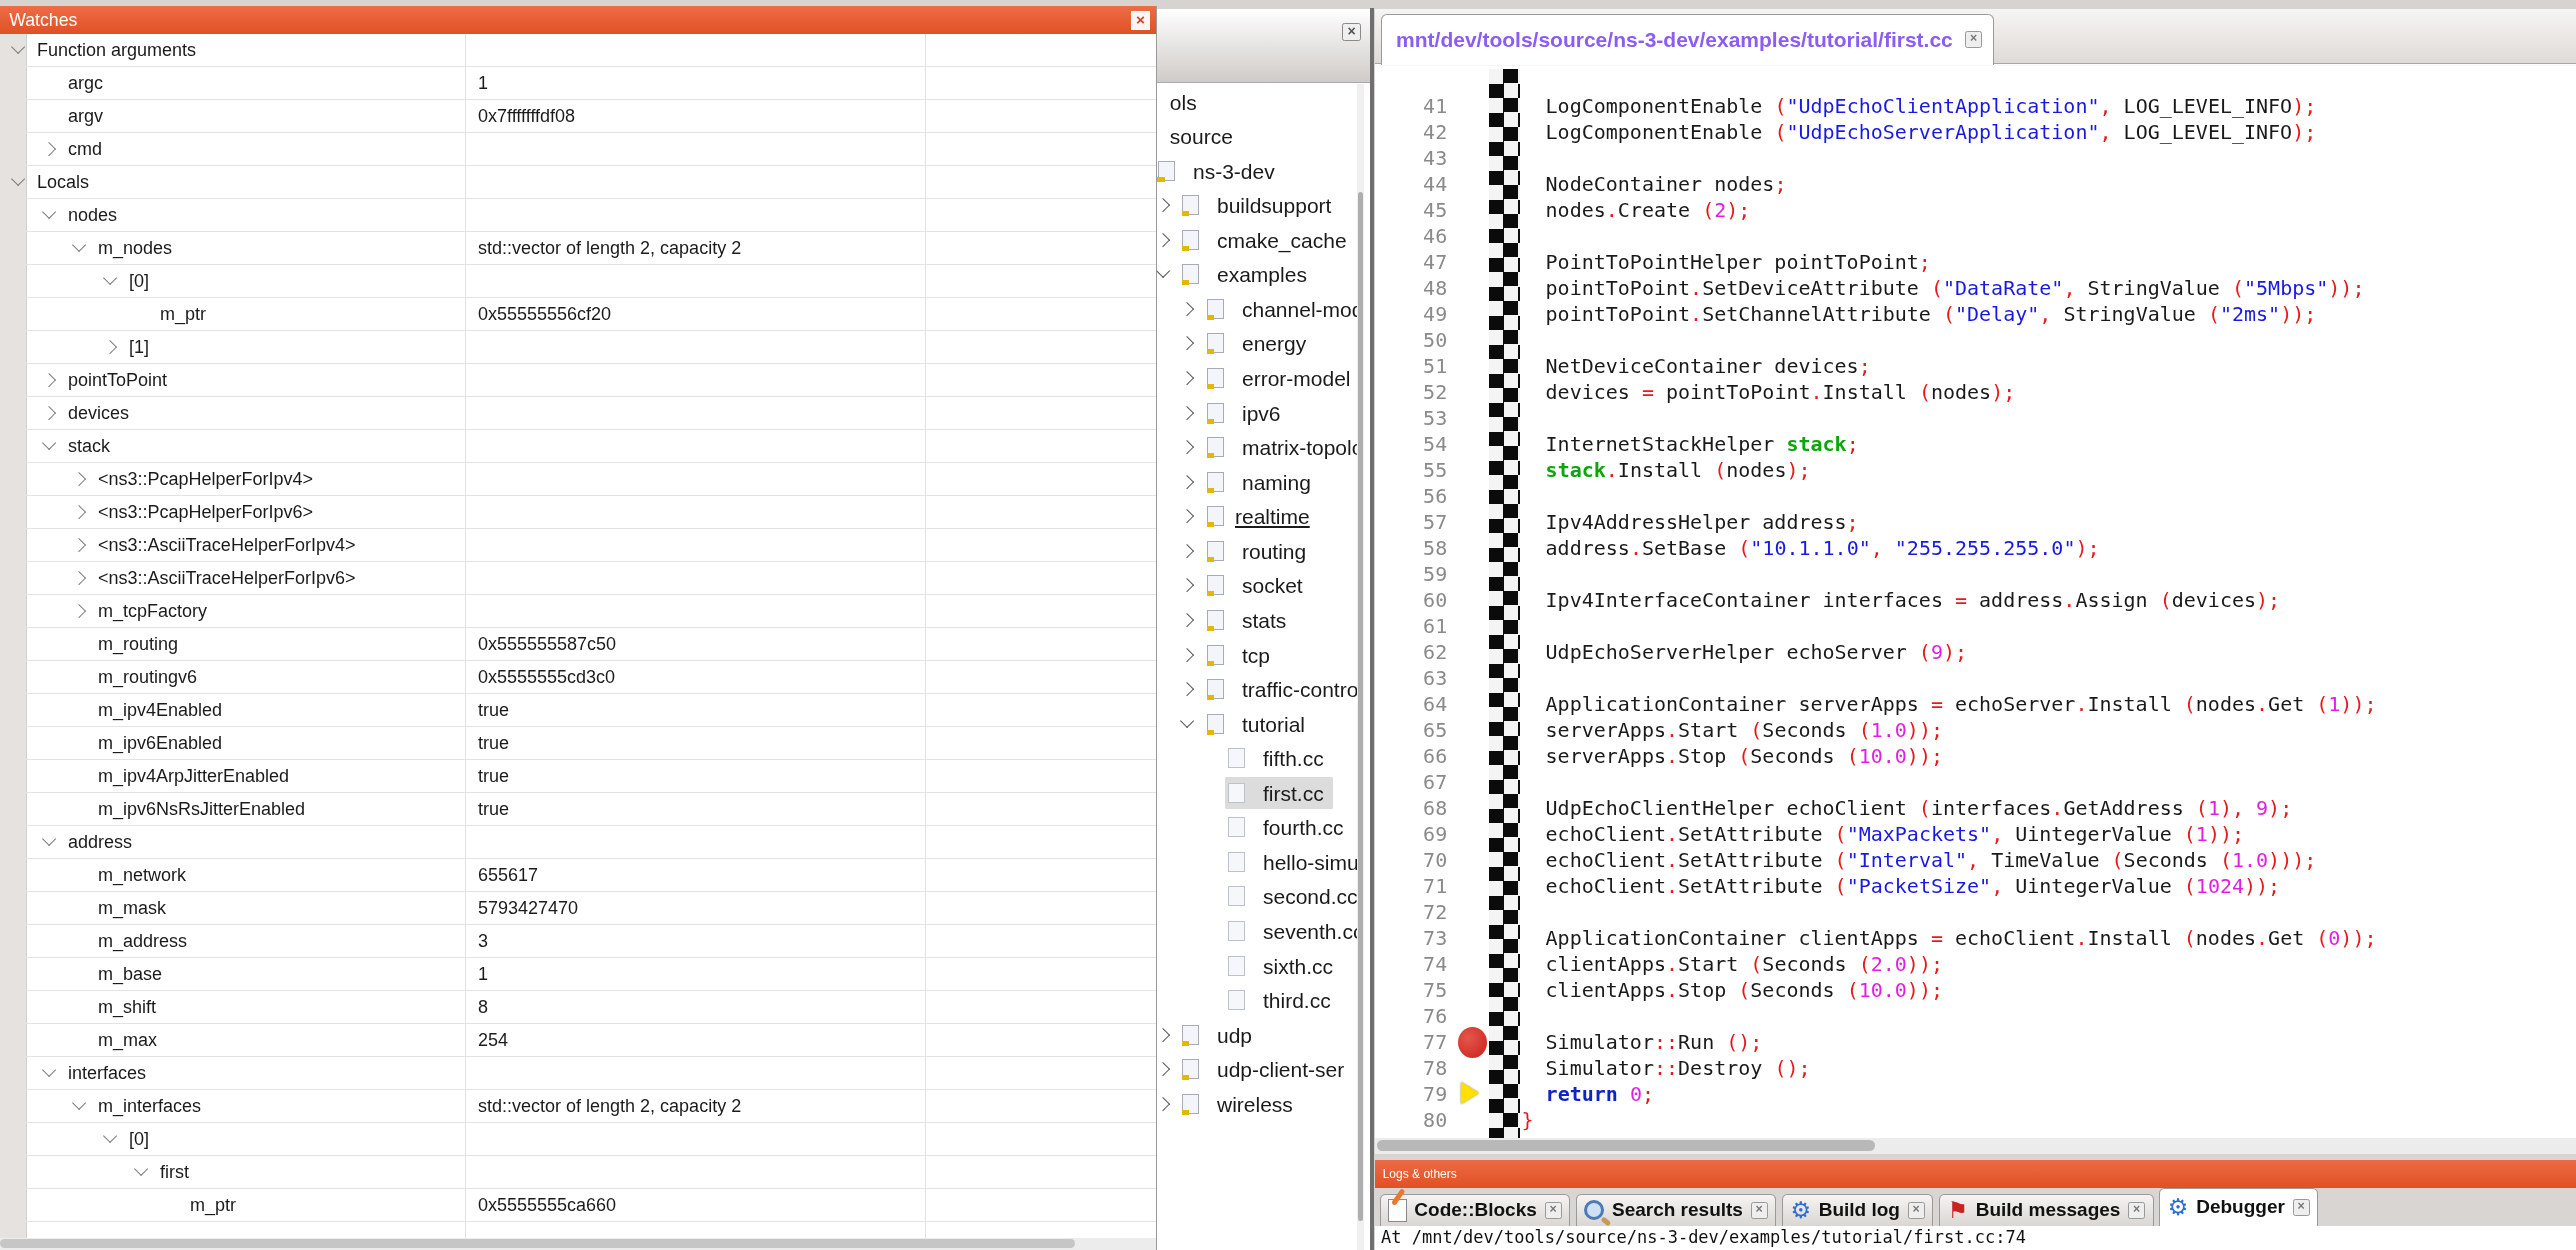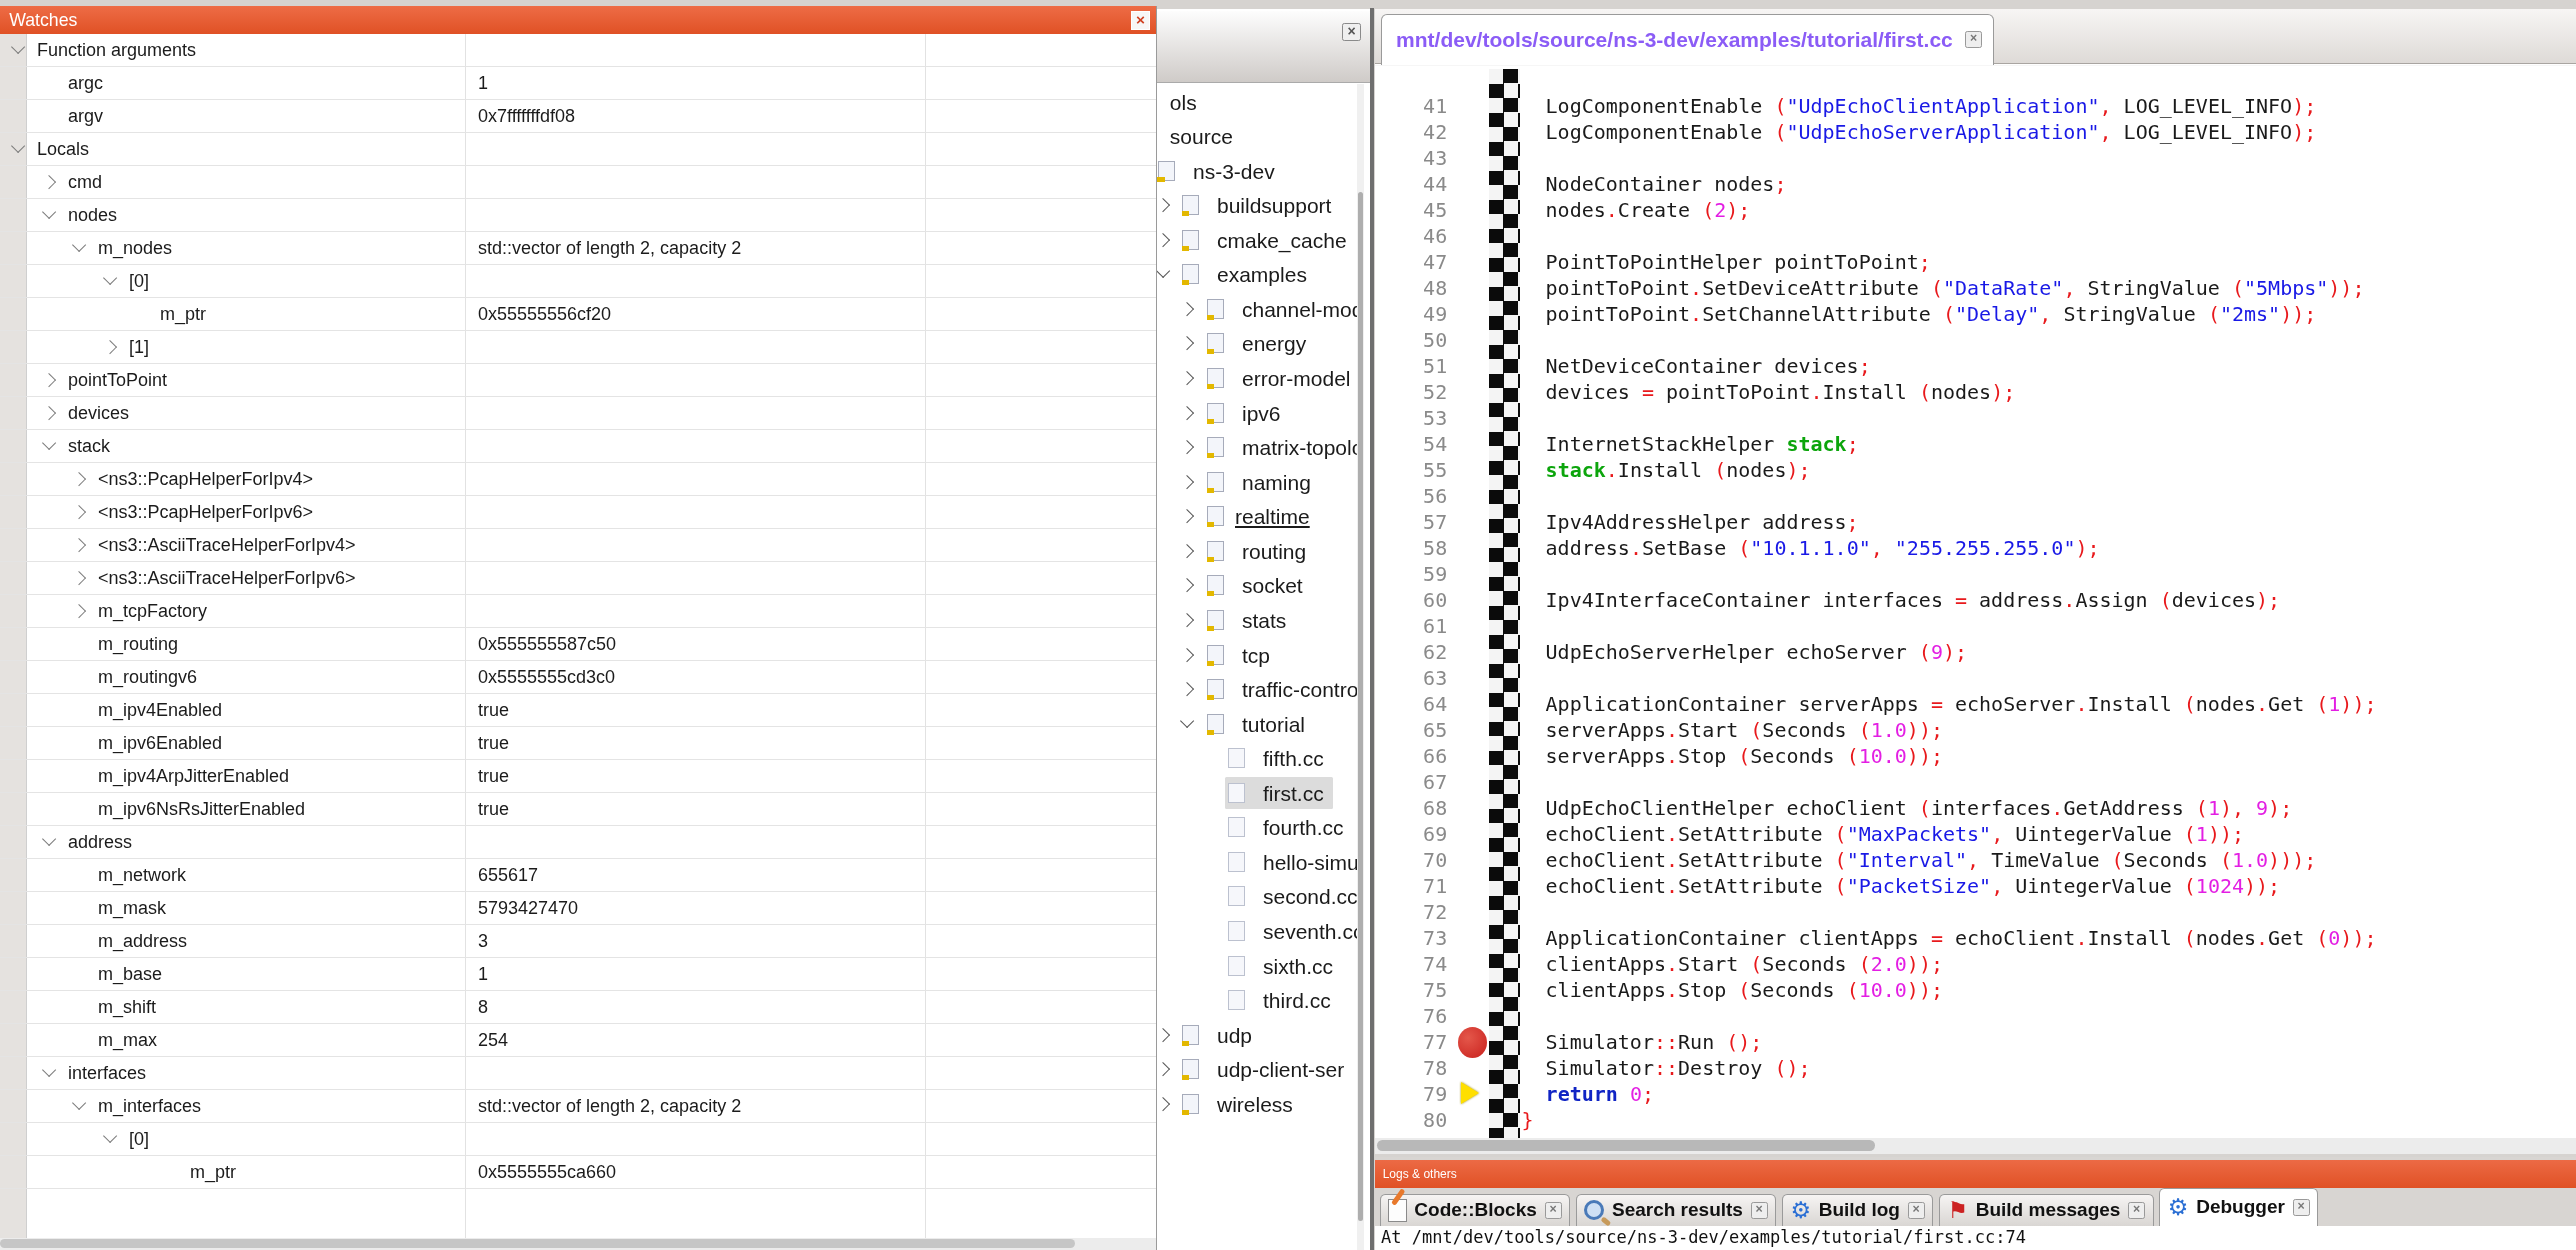--- a/index.html
+++ b/index.html
@@ -127,28 +127,28 @@
           <span class="w-val">1</span>
         </div>
 
         <div class="w-row">
 
           <span class="w-name" style="left: 68px;">argv</span>
           <span class="w-val">0x7fffffffdf08</span>
         </div>
 
         <div class="w-row">
+          <span class="chev chev-c" style="left: 44px;"></span>
+          <span class="w-name" style="left: 68px;">cmd</span>
+          <span class="w-val"></span>
+        </div>
+
+        <div class="w-row">
           <span class="chev chev-o" style="left: 13px;"></span>
           <span class="w-name" style="left: 37px;">Locals</span>
-          <span class="w-val"></span>
-        </div>
-
-        <div class="w-row">
-          <span class="chev chev-c" style="left: 44px;"></span>
-          <span class="w-name" style="left: 68px;">cmd</span>
           <span class="w-val"></span>
         </div>
 
         <div class="w-row">
           <span class="chev chev-o" style="left: 44px;"></span>
           <span class="w-name" style="left: 68px;">nodes</span>
           <span class="w-val"></span>
         </div>
 
         <div class="w-row">
@@ -312,20 +312,25 @@
           <span class="w-name" style="left: 98px;">m_interfaces</span>
           <span class="w-val">std::vector of length 2, capacity 2</span>
         </div>
 
         <div class="w-row">
           <span class="chev chev-o" style="left: 105px;"></span>
           <span class="w-name" style="left: 129px;">[0]</span>
           <span class="w-val"></span>
         </div>
 
+        <div class="w-row">
+          <span class="chev chev-o" style="left: 136px;"></span>
+          <span class="w-name" style="left: 160px;">first</span>
+          <span class="w-val"></span>
+        </div>
 
         <div class="w-row">
 
           <span class="w-name" style="left: 190px;">m_ptr</span>
           <span class="w-val">0x5555555ca660</span>
         </div>
       </div>
   </div>
   <div class="w-hscroll" style="position:absolute;left:0;bottom:0;width:1156px;height:12.3px;background:#ececec;">
     <div class="w-hthumb"></div>

